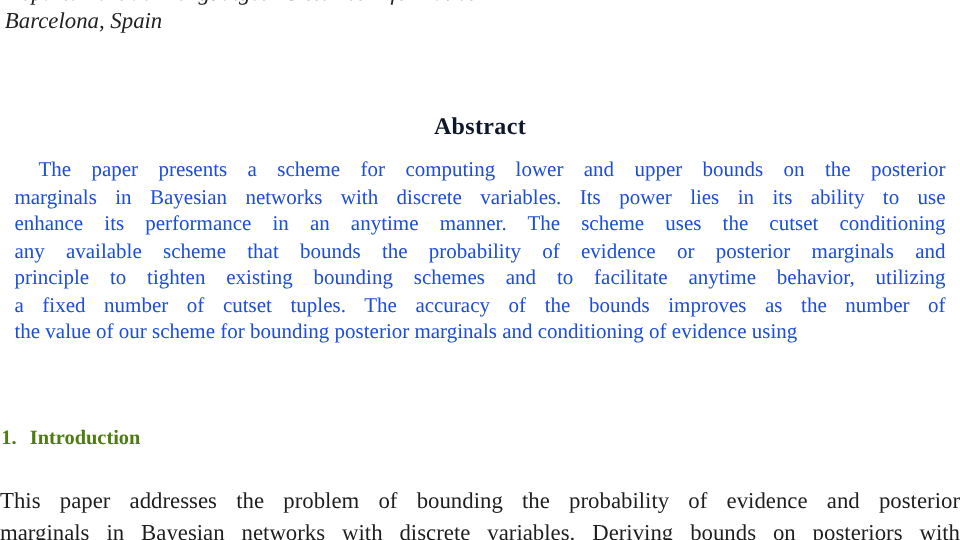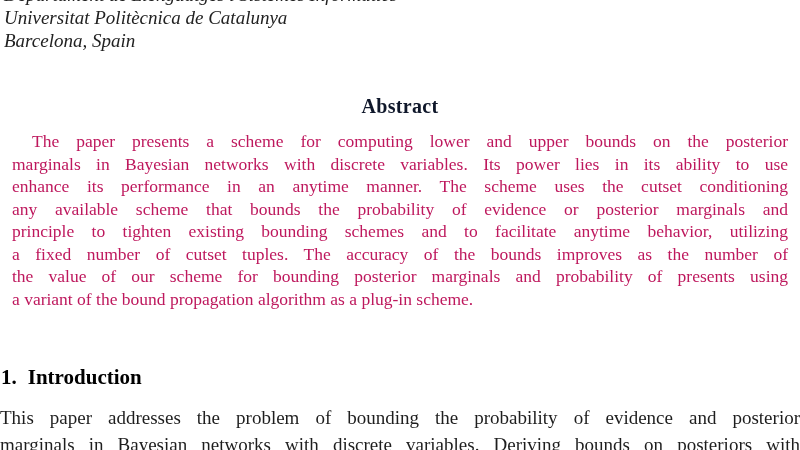--- a/index.html
+++ b/index.html
@@ -38,40 +38,40 @@
     color: #0f172a;
     letter-spacing: 0.3px;
   }
   .abstract-body {
     position: absolute;
     top: 130px;
     left: 12px;
     width: 776px;
     font-size: 17.5px;
     line-height: 22.5px;
-    color: #be185d;
+    color: #1d4ed8;
   }
   .abstract-body .line {
     text-align: justify;
     text-align-last: justify;
   }
   .abstract-body .line:first-child {
     text-indent: 20px;
   }
   .abstract-body .line:last-child {
     text-align-last: left;
   }
   .section-heading {
     position: absolute;
-    top: 365px;
+    top: 355px;
     left: 1px;
     margin: 0;
-    font-size: 21px;
+    font-size: 17px;
     font-weight: bold;
-    color: #000000;
+    color: #4d7c0f;
   }
   .section-heading .sec-num {
     margin-right: 11px;
   }
   .intro-body {
     position: absolute;
     top: 404px;
     left: 0;
     width: 800px;
     font-size: 19px;
@@ -83,35 +83,33 @@
     text-align-last: justify;
   }
 </style>
 </head>
 <body>
 
 <div class="page">
 
   <div class="affiliation">
     <div class="aff-line">Departament de Llenguatges i Sistemes Informàtics</div>
-    <div class="aff-line">Universitat Politècnica de Catalunya</div>
     <div class="aff-line">Barcelona, Spain</div>
   </div>
 
   <h2 class="abstract-heading">Abstract</h2>
 
   <div class="abstract-body">
       <div class="line">The paper presents a scheme for computing lower and upper bounds on the posterior</div>
       <div class="line">marginals in Bayesian networks with discrete variables. Its power lies in its ability to use</div>
       <div class="line">enhance its performance in an anytime manner. The scheme uses the cutset conditioning</div>
       <div class="line">any available scheme that bounds the probability of evidence or posterior marginals and</div>
       <div class="line">principle to tighten existing bounding schemes and to facilitate anytime behavior, utilizing</div>
       <div class="line">a fixed number of cutset tuples. The accuracy of the bounds improves as the number of</div>
-      <div class="line">the value of our scheme for bounding posterior marginals and probability of presents using</div>
-      <div class="line">a variant of the bound propagation algorithm as a plug-in scheme.</div>
+      <div class="line">the value of our scheme for bounding posterior marginals and conditioning of evidence using</div>
     </div>
 
   <h1 class="section-heading"><span class="sec-num">1.</span><span>Introduction</span></h1>
 
   <div class="intro-body">
       <div class="line">This paper addresses the problem of bounding the probability of evidence and posterior</div>
       <div class="line">marginals in Bayesian networks with discrete variables. Deriving bounds on posteriors with</div>
     </div>
 
 </div>

